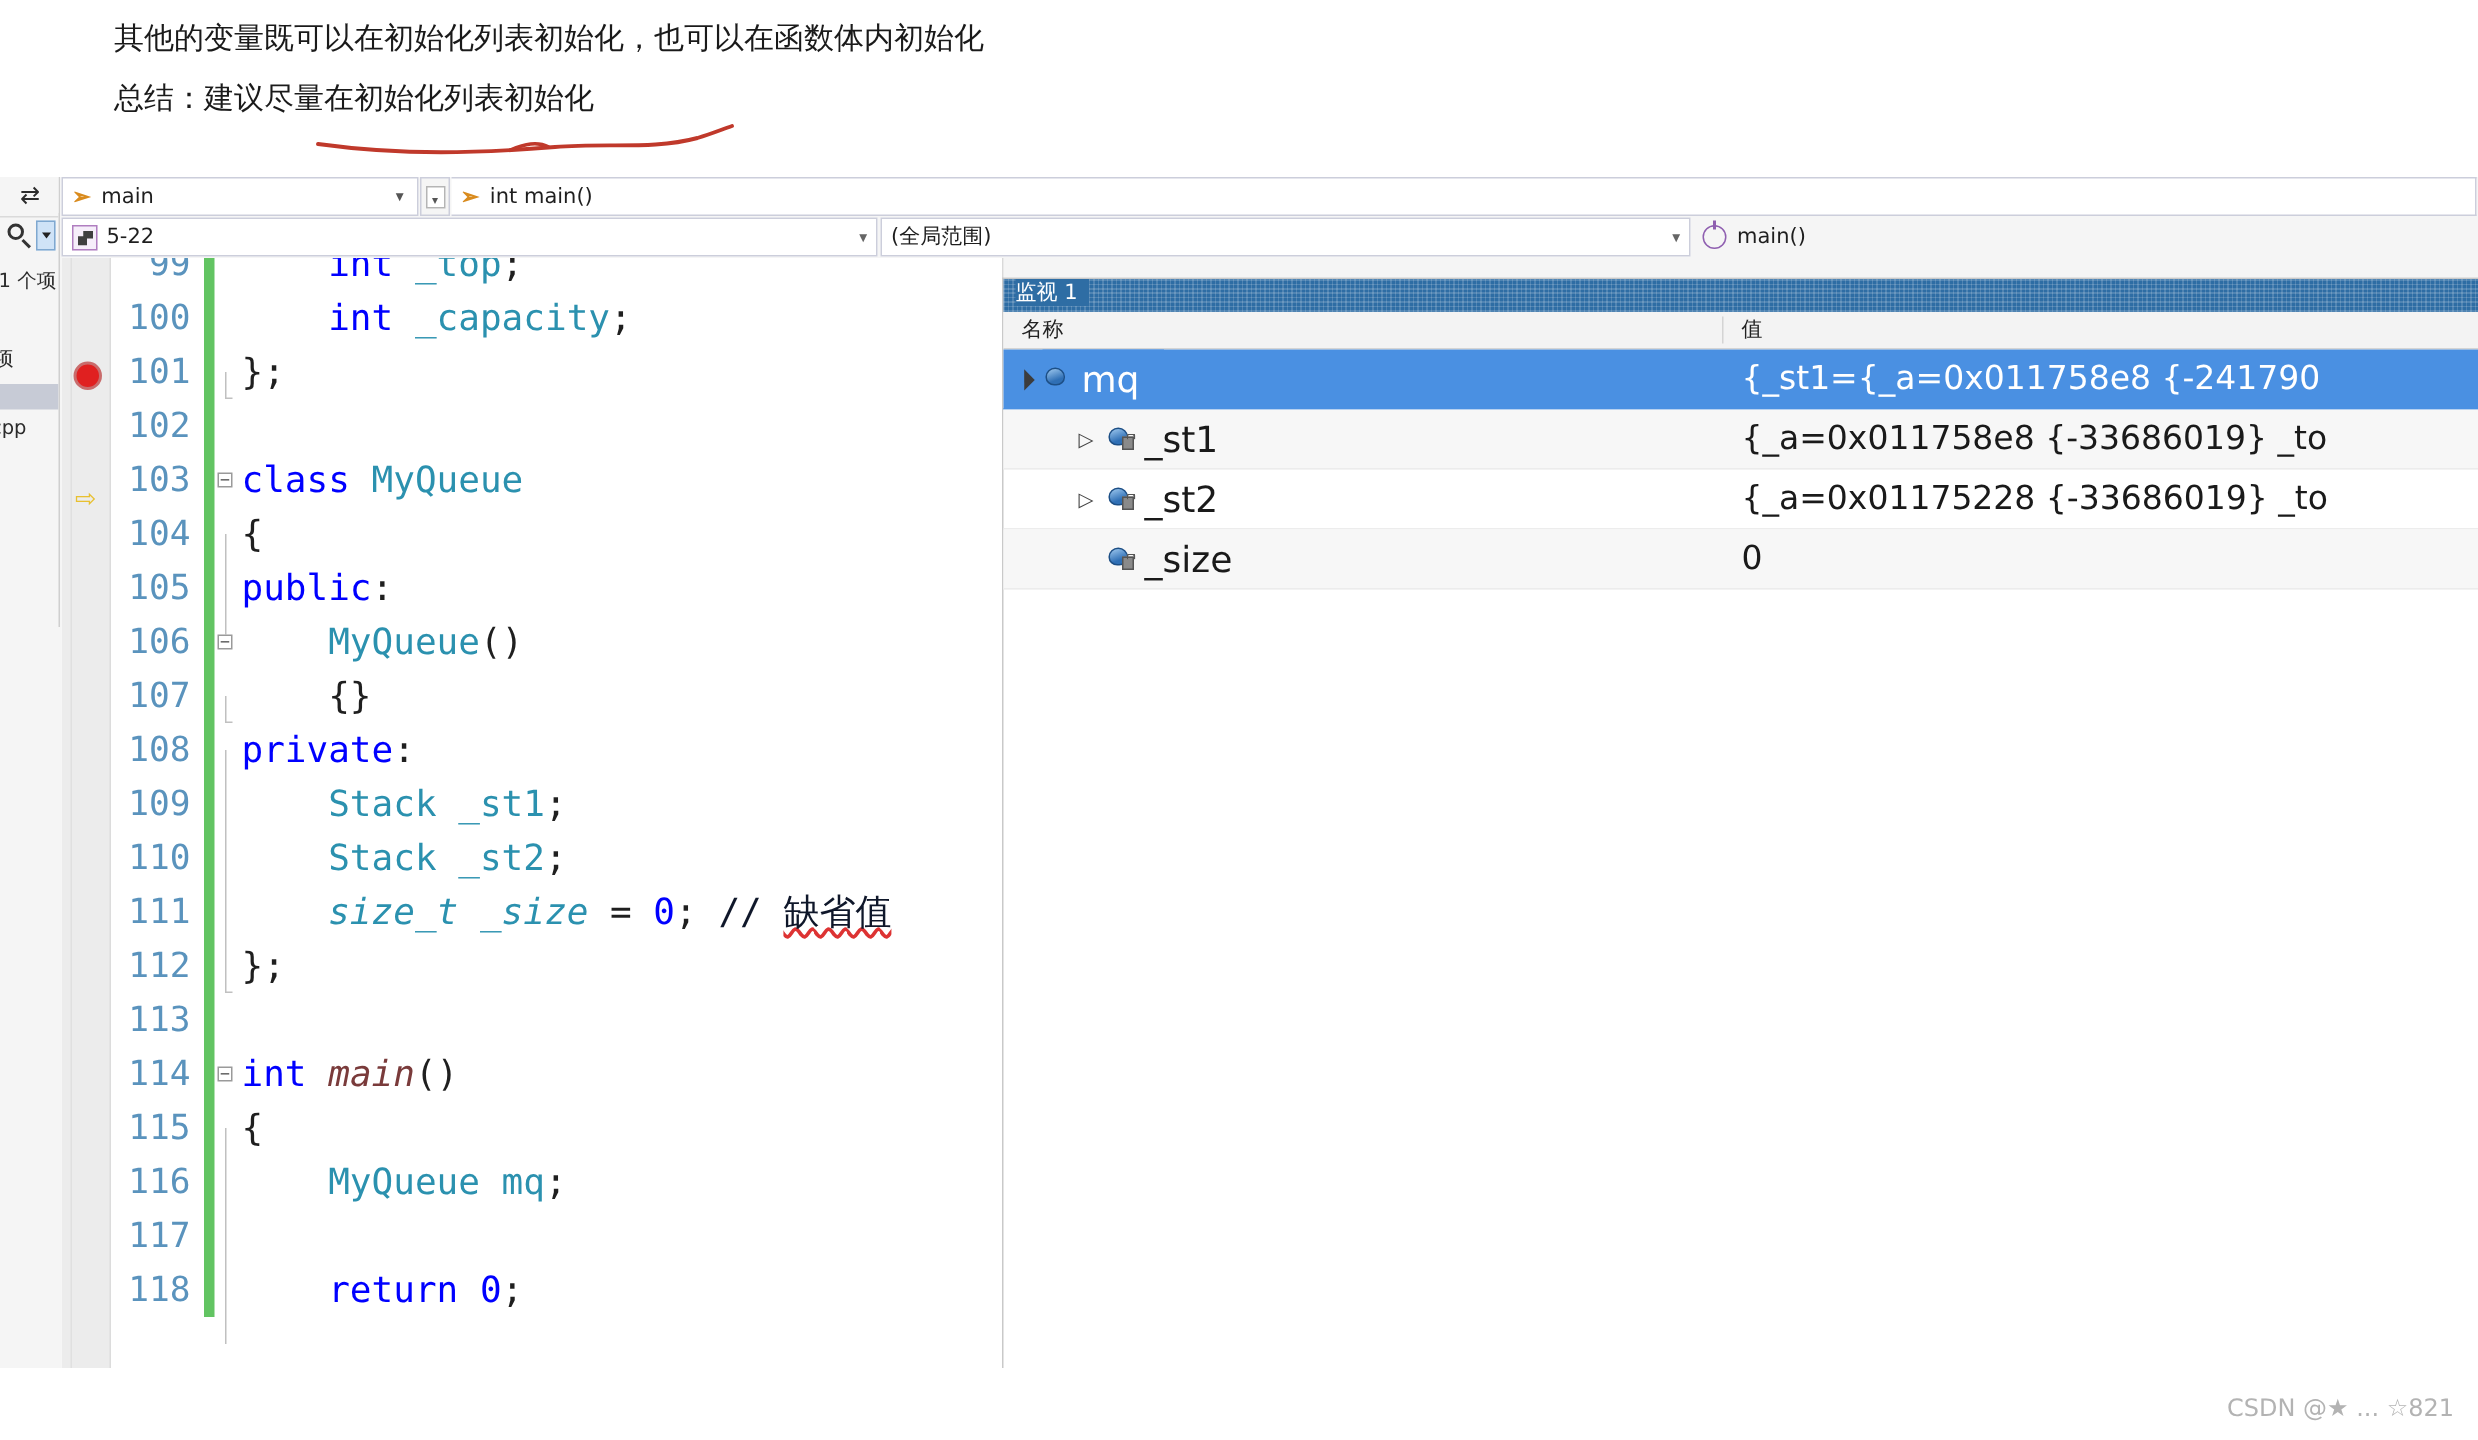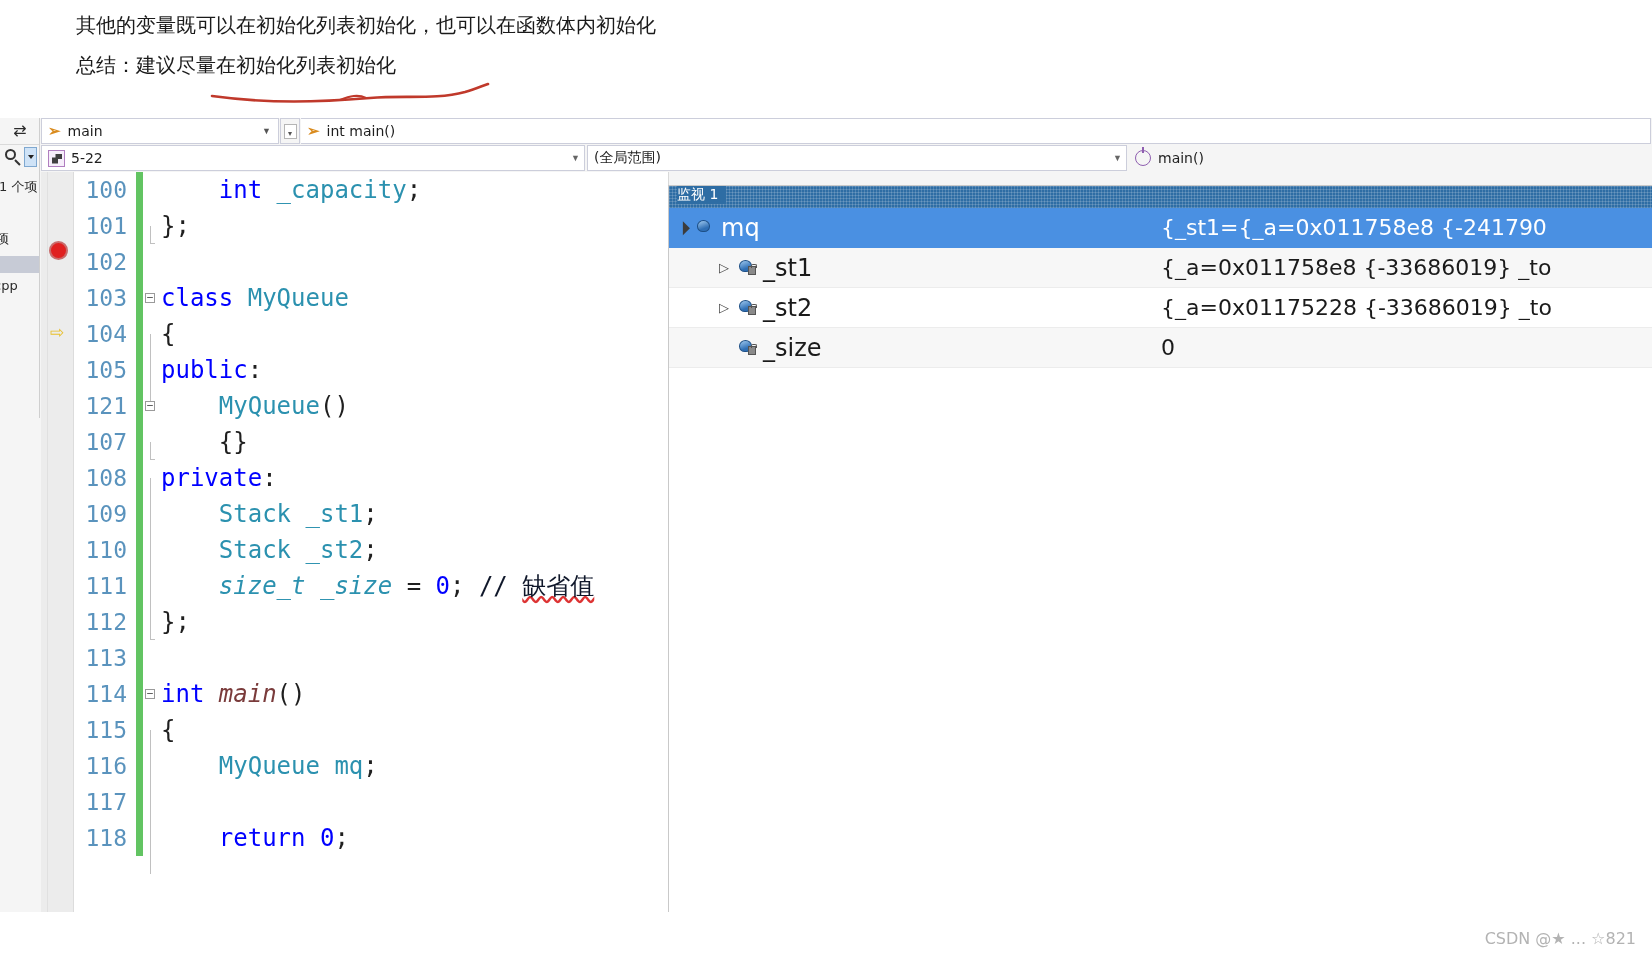--- a/index.html
+++ b/index.html
@@ -306,46 +306,51 @@
         <span class="loc-text">main()</span>
       </div>
     </div>
 
     <div class="editor">
       <div class="bp-margin">
         <div class="breakpoint"></div>
         <div class="cur-arrow">⇨</div>
       </div>
       <div class="code-area" id="code-area">
+          <div class="code-line" style="margin-top: -14px;"><span class="lineno">99</span><span class="changebar"></span><span class="foldcol"></span><span class="codetext"><span class="tok-id">    </span><span class="tok-kw">int</span><span class="tok-id"> </span><span class="tok-type">_top</span><span class="tok-id">;</span></span></div>
           <div class="code-line"><span class="lineno">100</span><span class="changebar"></span><span class="foldcol"></span><span class="codetext"><span class="tok-id">    </span><span class="tok-kw">int</span><span class="tok-id"> </span><span class="tok-type">_capacity</span><span class="tok-id">;</span></span></div>
           <div class="code-line"><span class="lineno">101</span><span class="changebar"></span><span class="foldcol"><span class="foldline half-top elbow"></span></span><span class="codetext"><span class="tok-id">};</span></span></div>
           <div class="code-line"><span class="lineno">102</span><span class="changebar"></span><span class="foldcol"></span><span class="codetext"></span></div>
           <div class="code-line"><span class="lineno">103</span><span class="changebar"></span><span class="foldcol"><span class="foldbox">−</span></span><span class="codetext"><span class="tok-kw">class</span><span class="tok-id"> </span><span class="tok-type">MyQueue</span></span></div>
           <div class="code-line"><span class="lineno">104</span><span class="changebar"></span><span class="foldcol"><span class="foldline"></span></span><span class="codetext"><span class="tok-id">{</span></span></div>
           <div class="code-line"><span class="lineno">105</span><span class="changebar"></span><span class="foldcol"><span class="foldline"></span></span><span class="codetext"><span class="tok-kw">public</span><span class="tok-id">:</span></span></div>
-          <div class="code-line"><span class="lineno">121</span><span class="changebar"></span><span class="foldcol"><span class="foldbox">−</span></span><span class="codetext"><span class="tok-id">    </span><span class="tok-type">MyQueue</span><span class="tok-id">()</span></span></div>
+          <div class="code-line"><span class="lineno">106</span><span class="changebar"></span><span class="foldcol"><span class="foldbox">−</span></span><span class="codetext"><span class="tok-id">    </span><span class="tok-type">MyQueue</span><span class="tok-id">()</span></span></div>
           <div class="code-line"><span class="lineno">107</span><span class="changebar"></span><span class="foldcol"><span class="foldline half-top elbow"></span></span><span class="codetext"><span class="tok-id">    </span><span class="tok-id">{}</span></span></div>
           <div class="code-line"><span class="lineno">108</span><span class="changebar"></span><span class="foldcol"><span class="foldline"></span></span><span class="codetext"><span class="tok-kw">private</span><span class="tok-id">:</span></span></div>
           <div class="code-line"><span class="lineno">109</span><span class="changebar"></span><span class="foldcol"><span class="foldline"></span></span><span class="codetext"><span class="tok-id">    </span><span class="tok-type">Stack</span><span class="tok-id"> </span><span class="tok-type">_st1</span><span class="tok-id">;</span></span></div>
           <div class="code-line"><span class="lineno">110</span><span class="changebar"></span><span class="foldcol"><span class="foldline"></span></span><span class="codetext"><span class="tok-id">    </span><span class="tok-type">Stack</span><span class="tok-id"> </span><span class="tok-type">_st2</span><span class="tok-id">;</span></span></div>
           <div class="code-line"><span class="lineno">111</span><span class="changebar"></span><span class="foldcol"><span class="foldline"></span></span><span class="codetext"><span class="tok-id">    </span><span class="tok-ital">size_t</span><span class="tok-id"> </span><span class="tok-ital">_size</span><span class="tok-id"> </span><span class="tok-id">=</span><span class="tok-id"> </span><span class="tok-num">0</span><span class="tok-id">;</span><span class="tok-id"> </span><span class="tok-cmt">// <span class="squiggle">缺省值</span></span></span></div>
           <div class="code-line"><span class="lineno">112</span><span class="changebar"></span><span class="foldcol"><span class="foldline half-top elbow"></span></span><span class="codetext"><span class="tok-id">};</span></span></div>
           <div class="code-line"><span class="lineno">113</span><span class="changebar"></span><span class="foldcol"></span><span class="codetext"></span></div>
           <div class="code-line"><span class="lineno">114</span><span class="changebar"></span><span class="foldcol"><span class="foldbox">−</span></span><span class="codetext"><span class="tok-kw">int</span><span class="tok-id"> </span><span class="tok-fn">main</span><span class="tok-id">()</span></span></div>
           <div class="code-line"><span class="lineno">115</span><span class="changebar"></span><span class="foldcol"><span class="foldline"></span></span><span class="codetext"><span class="tok-id">{</span></span></div>
           <div class="code-line"><span class="lineno">116</span><span class="changebar"></span><span class="foldcol"><span class="foldline"></span></span><span class="codetext"><span class="tok-id">    </span><span class="tok-type">MyQueue</span><span class="tok-id"> </span><span class="tok-type">mq</span><span class="tok-id">;</span></span></div>
           <div class="code-line"><span class="lineno">117</span><span class="changebar"></span><span class="foldcol"><span class="foldline"></span></span><span class="codetext"></span></div>
           <div class="code-line"><span class="lineno">118</span><span class="changebar"></span><span class="foldcol"><span class="foldline"></span></span><span class="codetext"><span class="tok-id">    </span><span class="tok-kw">return</span><span class="tok-id"> </span><span class="tok-num">0</span><span class="tok-id">;</span></span></div>
         </div>
       <div class="stmt-highlight"></div>
     </div>
 
     <div class="watch">
       <div class="watch-title">
         <span class="watch-title-text">监视 1</span>
+      </div>
+      <div class="watch-head">
+        <div class="wh-cell name">名称</div>
+        <div class="wh-cell value">值</div>
       </div>
       <div class="watch-rows" id="watch-rows">
           <div class="wrow sel">
             <div class="namecell row-indent-1">
               <span class="expander open"></span>
               <span class="sel-namebox" style="display: flex; align-items: center;">
                 <span class="varicon">
                   <span class="bean"></span>
                 </span>
                 <span class="wname">mq</span>

